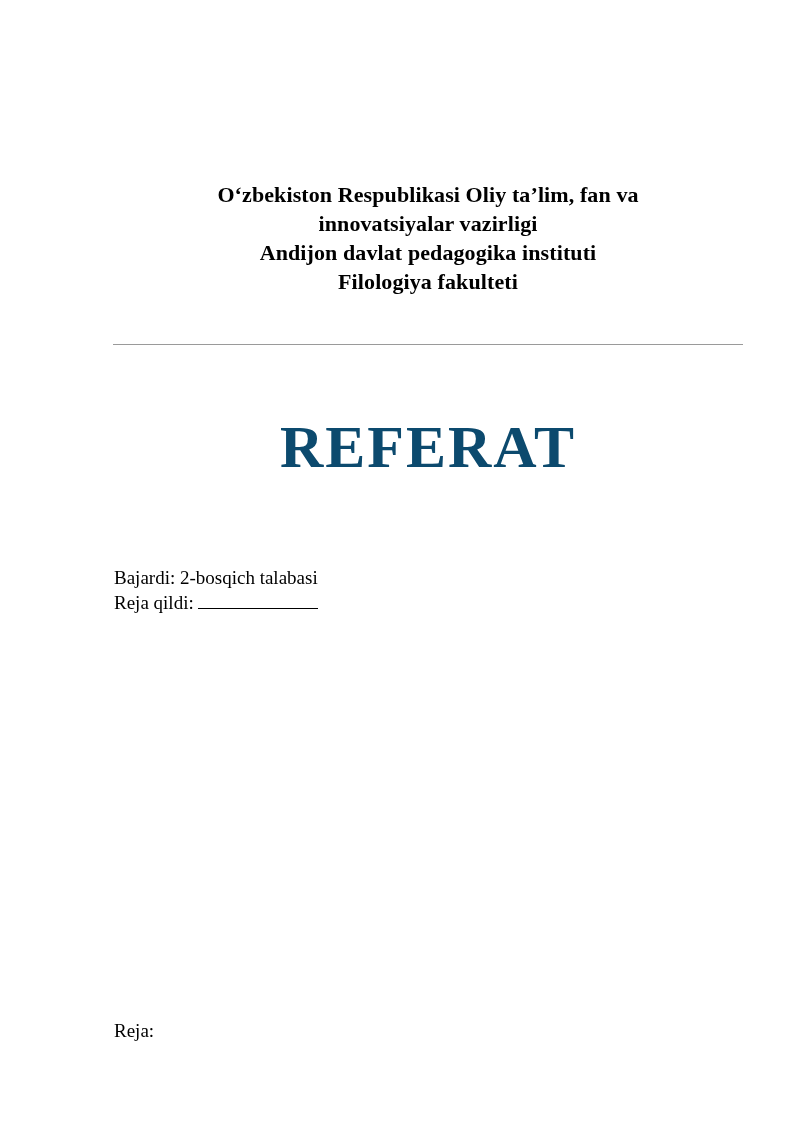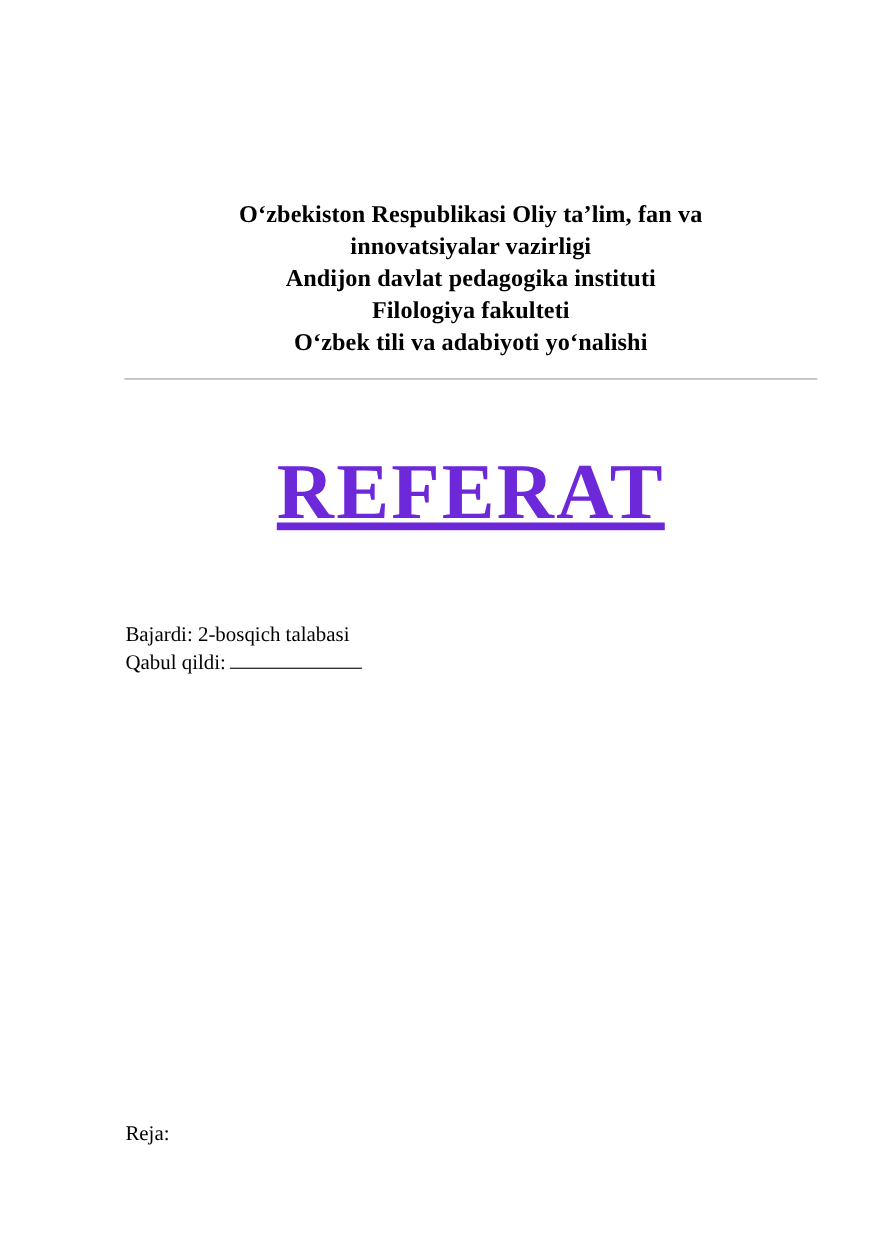--- a/index.html
+++ b/index.html
@@ -58,25 +58,24 @@
     line-height: 28px;
   }
   .title-referat {
     position: absolute;
     top: 392px;
     left: 113px;
     width: 630px;
     text-align: center;
     font-family: "Liberation Serif", serif;
     font-weight: bold;
-    font-size: 72px;
+    font-size: 60px;
     line-height: 110px;
-    color: #6d28d9;
+    color: #0c4a6e;
     letter-spacing: 2px;
-    text-decoration: underline;
   }
   .meta-block {
     position: absolute;
     top: 566px;
     left: 114px;
     font-family: "Liberation Serif", serif;
     font-size: 19px;
     line-height: 24.5px;
   }
   .meta-line {
@@ -109,31 +108,30 @@
 </style>
 </head>
 <body>
 
 <div class="page">
 
   <div class="header-block">
     <div class="header-line l1">O‘zbekiston Respublikasi Oliy ta’lim, fan va innovatsiyalar vazirligi</div>
     <div class="header-line">Andijon davlat pedagogika instituti</div>
     <div class="header-line">Filologiya fakulteti</div>
-    <div class="header-line">O‘zbek tili va adabiyoti yo‘nalishi</div>
   </div>
 
   <div class="divider"></div>
 
 
   <div class="title-referat">REFERAT</div>
 
   <div class="meta-block">
     <div class="meta-line">Bajardi: 2-bosqich talabasi</div>
     <div class="meta-line">
-      <span>Qabul qildi:</span><span class="blank-rule"></span>
+      <span>Reja qildi:</span><span class="blank-rule"></span>
     </div>
   </div>
 
 
   <div class="reja">Reja:</div>
 
 </div>
 
 </body></html>

